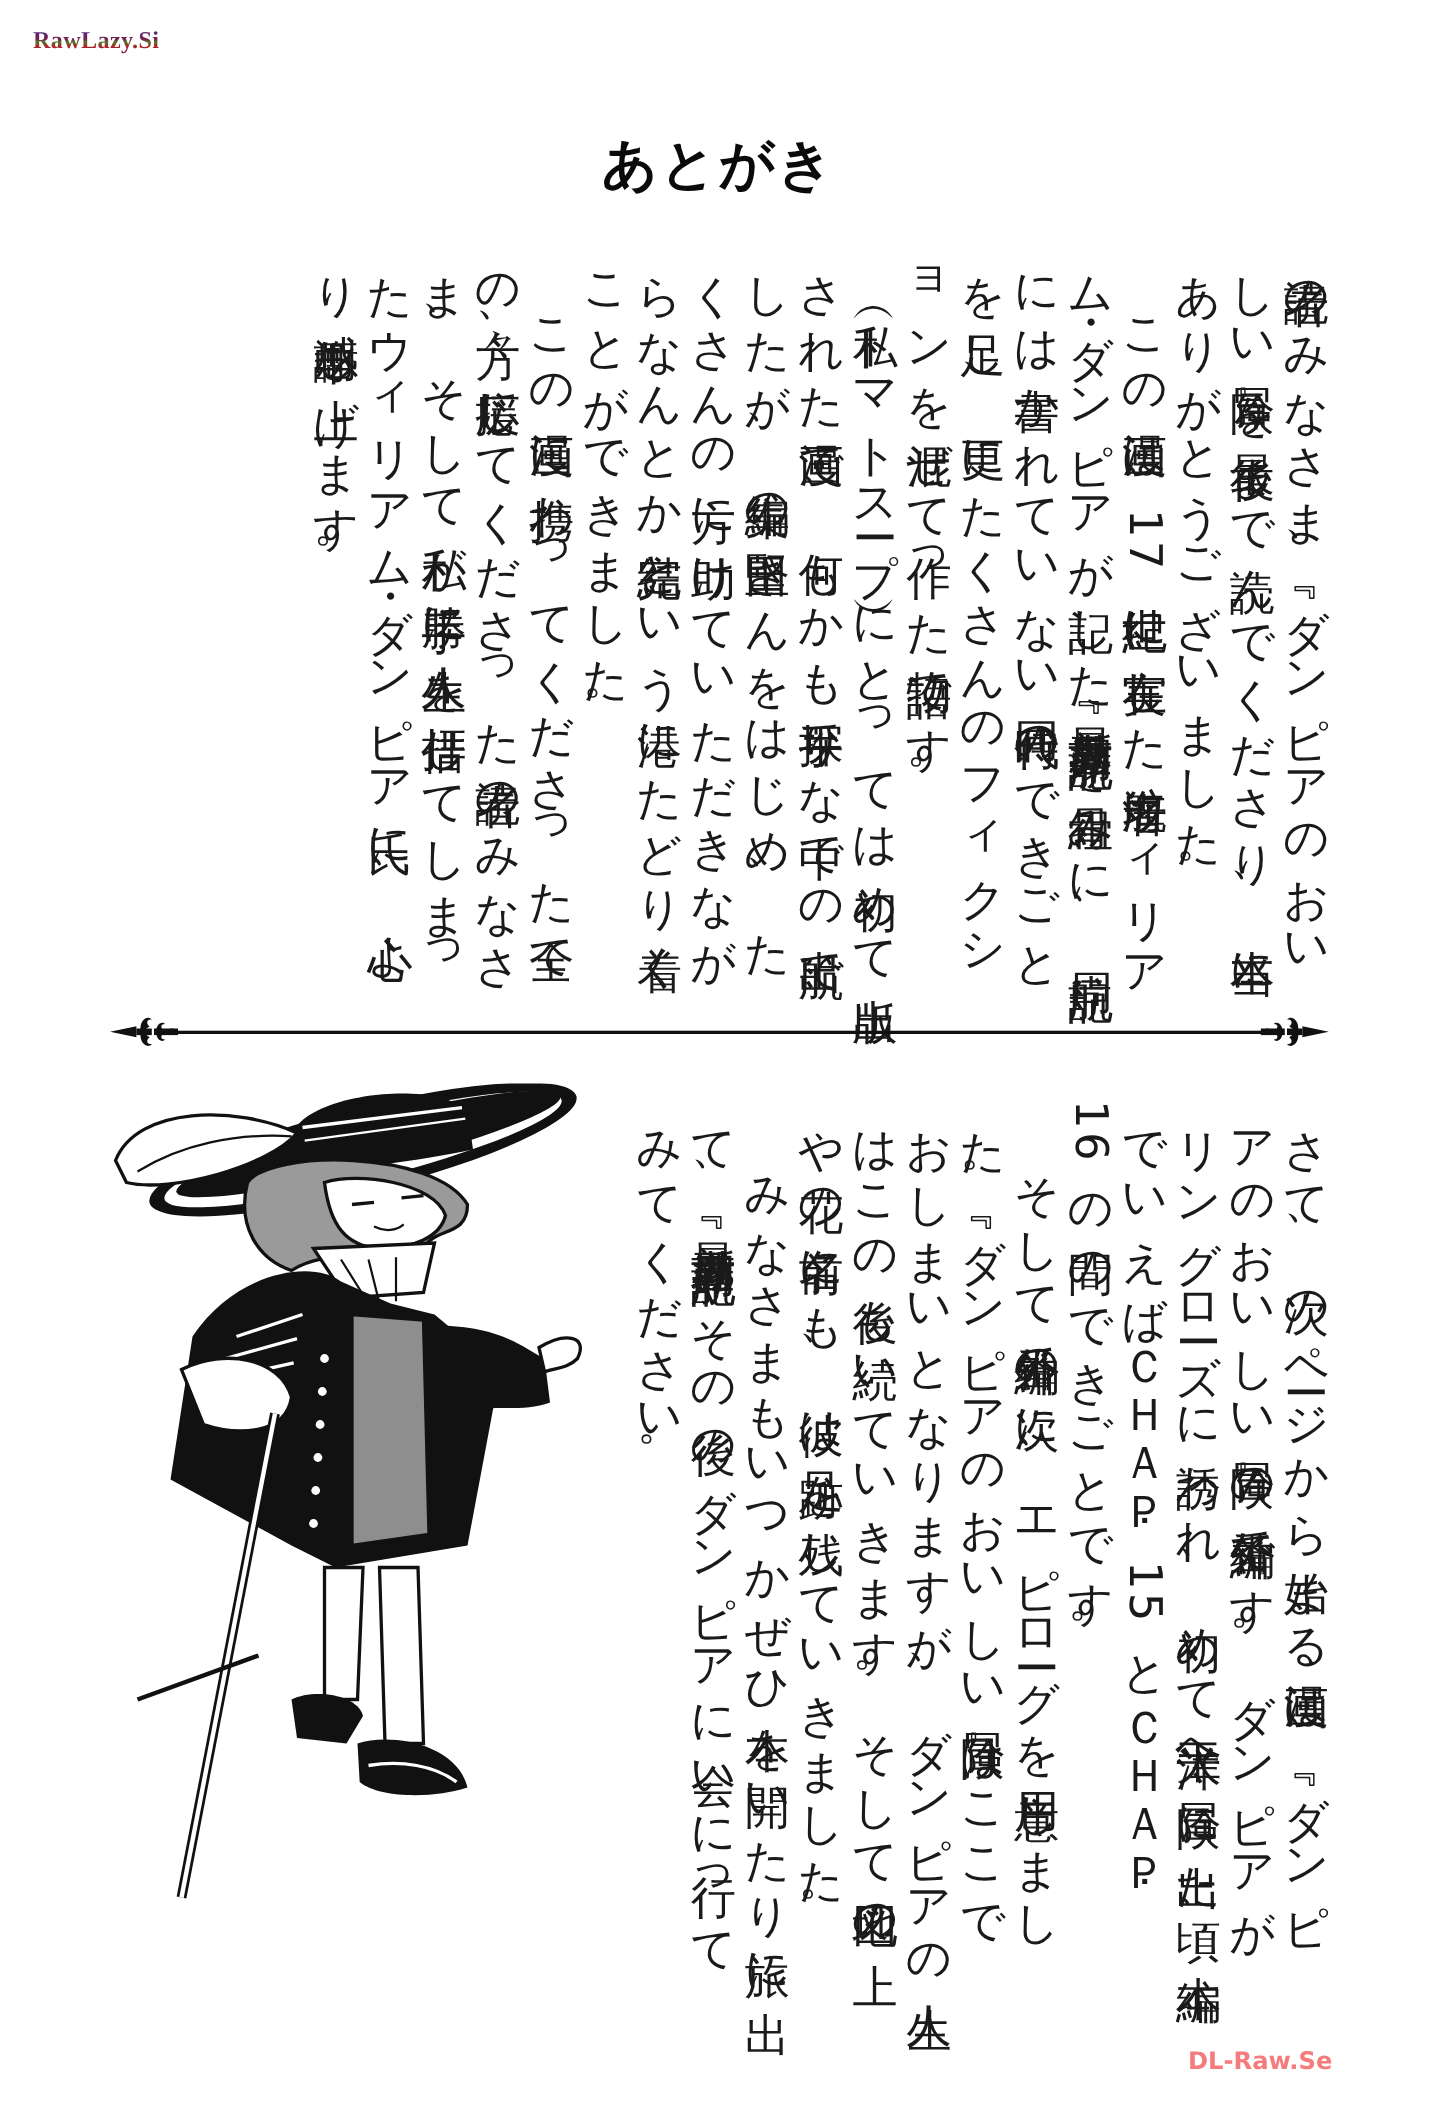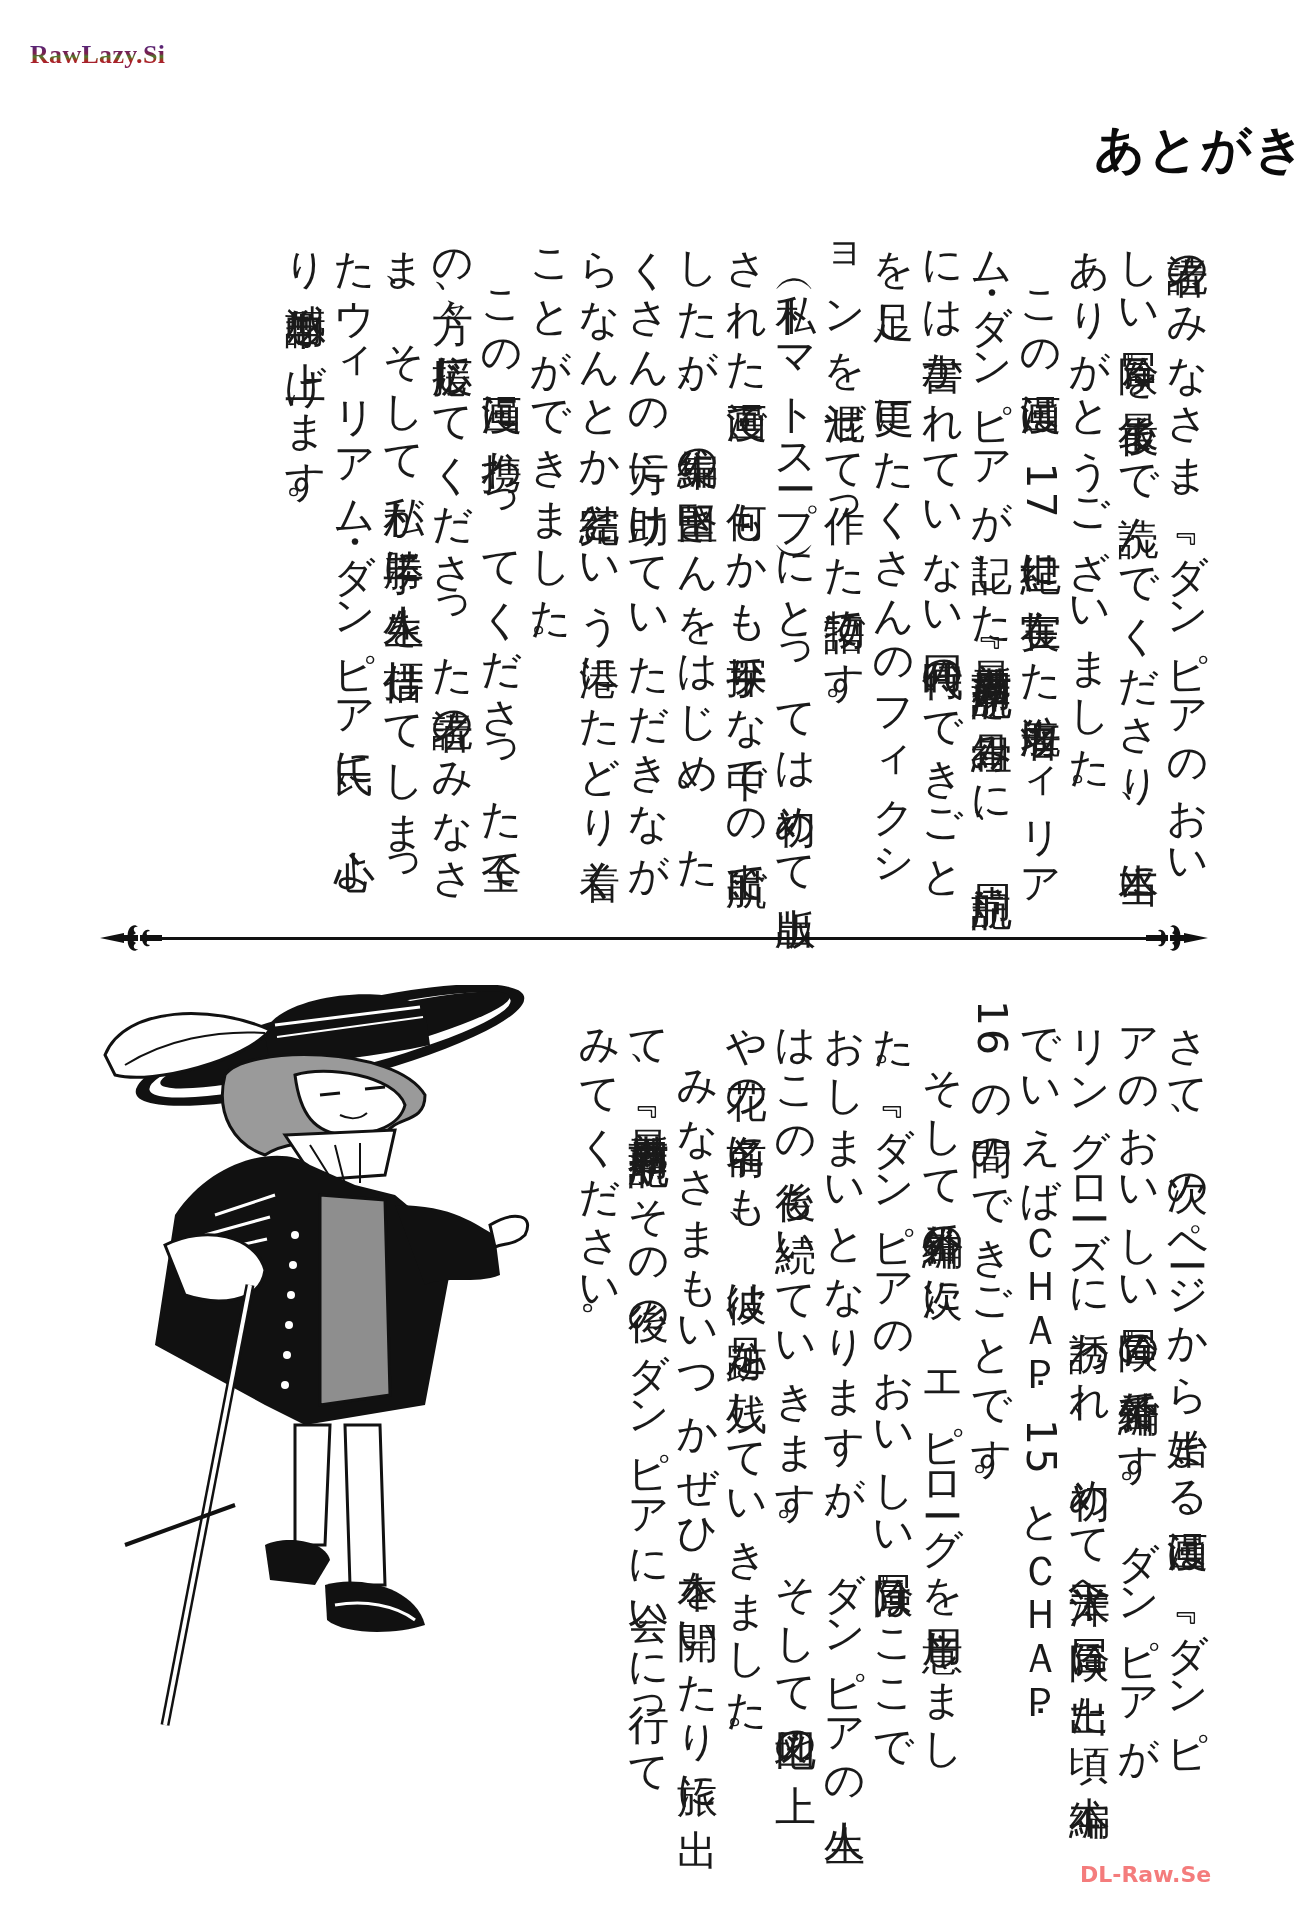--- a/index.html
+++ b/index.html
@@ -5,32 +5,32 @@
     html, body { margin: 0; padding: 0; }
     body {
       width: 1307px; height: 1920px;
       background: #ffffff;
       position: relative;
       overflow: hidden;
       font-family: "DejaVu Sans", sans-serif;
       color: #111;
     }
     .watermark-top {
-      position: absolute; left: 30px; top: 40px;
+      position: absolute; left: 30px; top: 24px;
       font-family: "Liberation Serif", serif;
-      font-weight: bold; font-size: 26px;
+      font-weight: bold; font-size: 22px;
       background: linear-gradient(#3a2a9a 0%, #7a1f4e 45%, #4d7a2a 55%, #b02222 70%, #6a1a6a 100%);
       -webkit-background-clip: text; background-clip: text;
       color: transparent;
       letter-spacing: 0.3px;
       text-decoration: underline;
     }
     .page-title {
       position: absolute; left: 0; width: 1307px; top: 82px;
-      text-align: right;
+      text-align: center;
       font-family: "DejaVu Sans", sans-serif;
       font-weight: bold; font-size: 50px;
       color: #0a0a0a;
       letter-spacing: 2px;
     }
     .vblock {
       position: absolute;
       writing-mode: vertical-rl;
       -webkit-writing-mode: vertical-rl;
       font-family: "DejaVu Sans", sans-serif;

